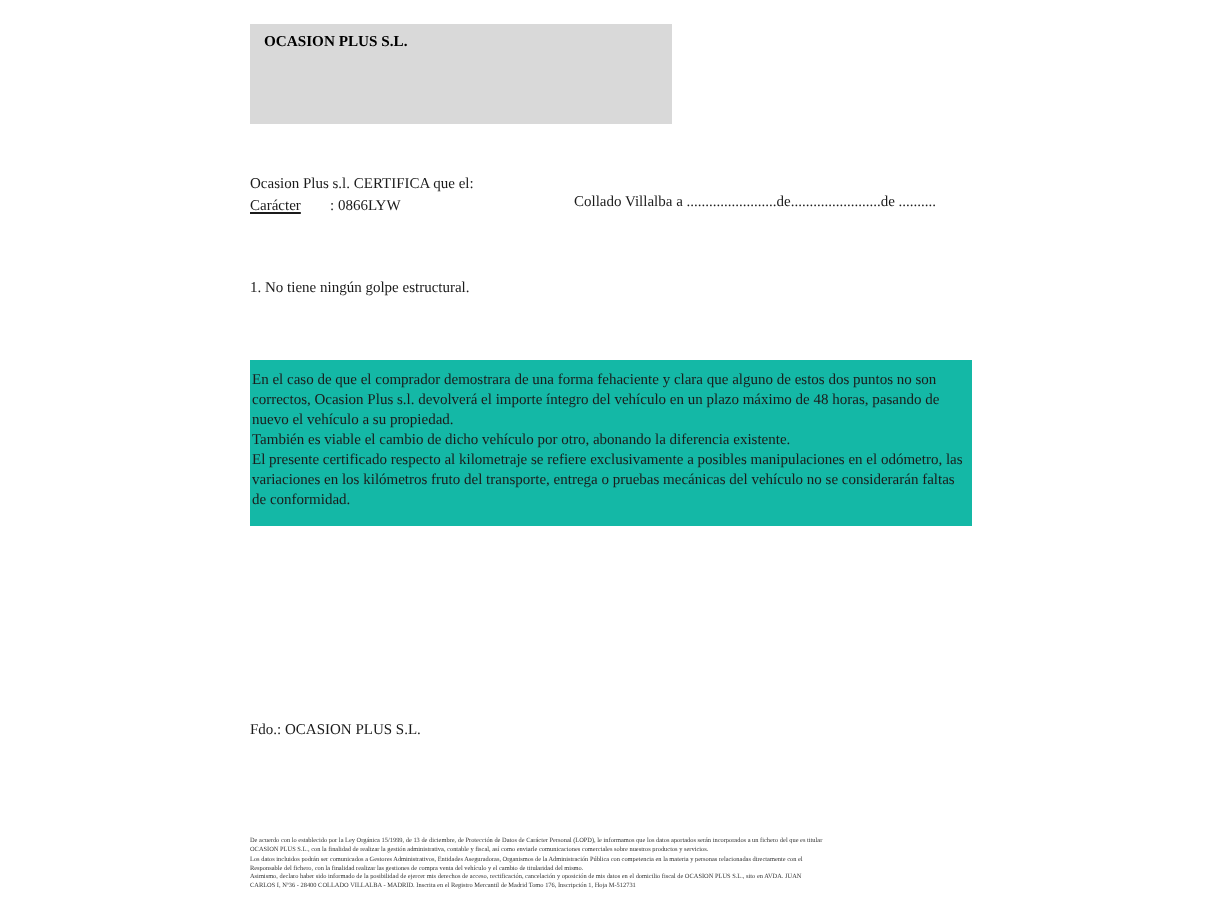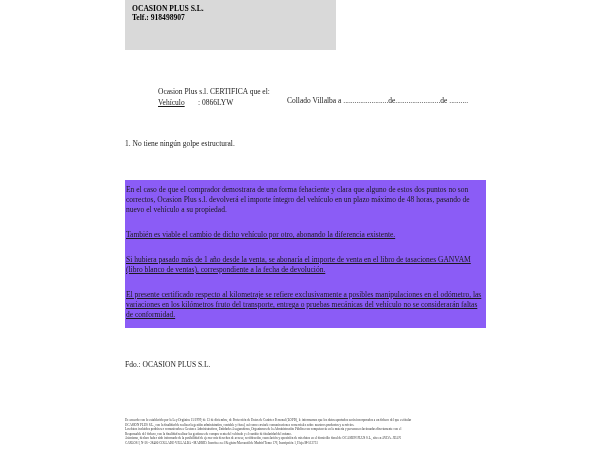--- a/index.html
+++ b/index.html
@@ -4,85 +4,83 @@
 <style>
   * { margin:0; padding:0; box-sizing:border-box; }
   html,body { background:#ffffff; }
   .canvas {
     position:relative; width:607px; height:455px; background:#ffffff;
     font-family:"Liberation Serif", serif; color:#1b1b1b; overflow:hidden;
   }
   .doc { position:absolute; left:125px; top:0; width:361px; }
 
   .header-block {
-    position:absolute; left:0; top:0; width:211px; height:50px;
+    position:absolute; left:0; top:12px; width:211px; height:50px;
     background:#d9d9d9; padding:5px 6px 4px 7px;
   }
   .header-block .hline {
     font-weight:bold; font-size:7.6px; line-height:8.6px; color:#000;
     white-space:nowrap;
   }
 
   .date-line {
     position:absolute; left:162px; top:73px; font-size:7.5px; white-space:nowrap;margin-top:23px;
   }
 
   .certify { position:absolute; left:0; top:86px; font-size:7.5px; }
-  .certify .cline { line-height:11px; white-space:nowrap;margin-left:33px; }
+  .certify .cline { line-height:11px; white-space:nowrap; }
   .lbl { display:inline-block; width:40px; }
   .lbl .u { text-decoration:underline; }
 
   .points { position:absolute; left:0; top:139px; font-size:7.5px;text-align:center; }
   .points .point { line-height:10px; white-space:nowrap; }
   .points .point + .point { margin-top:6px; }
 
   .band {
     position:absolute; left:0; top:180px; width:361px;
     background:#ececec; padding:5px 1px 8px 1px; font-size:7.5px;
   }
   .band p { line-height:10px; }
-  .band p + p { margin-top:15px;text-decoration:underline; }
+  .band p + p { margin-top:0; }
 
   .signature { position:absolute; left:0; top:360px; font-size:7.5px; white-space:nowrap; }
 
   .legal {
     position:absolute; left:0; top:418px; width:902px;
     transform:scale(0.4); transform-origin:0 0;
     font-size:8px; color:#333;
   }
   .legal .lline { line-height:11.3px; white-space:nowrap; }
 </style>
 </head>
 <body>
 
 <div class="canvas">
   <div class="doc">
 
     <div class="header-block" style="background: rgb(217, 217, 217);">
       <div class="hline">OCASION PLUS S.L.</div>
-      <div class="hline">Telf.: 918498907</div>
     </div>
 
     <div class="date-line">Collado Villalba a ........................de........................de ..........</div>
 
     <div class="certify">
       <div class="cline">Ocasion Plus s.l. CERTIFICA que el:</div>
       <div class="cline">
-        <span class="lbl"><span class="u">Vehículo</span></span><span>: 0866LYW</span>
+        <span class="lbl"><span class="u">Carácter</span></span><span>: 0866LYW</span>
       </div>
     </div>
 
     <div class="points">
       <div class="point">1. No tiene ningún golpe estructural.</div>
     </div>
 
-    <div class="band" style="background: #8b5cf6;">
+    <div class="band" style="background: #14b8a6;">
       <p>En el caso de que el comprador demostrara de una forma fehaciente y clara que alguno de estos dos puntos no son correctos, Ocasion Plus s.l. devolverá el importe íntegro del vehículo en un plazo máximo de 48 horas, pasando de nuevo el vehículo a su propiedad.</p>
       <p>También es viable el cambio de dicho vehículo por otro, abonando la diferencia existente.</p>
-      <p>Si hubiera pasado más de 1 año desde la venta, se abonaría el importe de venta en el libro de tasaciones GANVAM (libro blanco de ventas), correspondiente a la fecha de devolución.</p>
       <p>El presente certificado respecto al kilometraje se refiere exclusivamente a posibles manipulaciones en el odómetro, las variaciones en los kilómetros fruto del transporte, entrega o pruebas mecánicas del vehículo no se considerarán faltas de conformidad.</p>
     </div>
 
     <div class="signature">Fdo.: OCASION PLUS S.L.</div>
 
     <div class="legal">
       <div class="lline">De acuerdo con lo establecido por la Ley Orgánica 15/1999, de 13 de diciembre, de Protección de Datos de Carácter Personal (LOPD), le informamos que los datos aportados serán incorporados a un fichero del que es titular</div>
       <div class="lline">OCASION PLUS S.L., con la finalidad de realizar la gestión administrativa, contable y fiscal, así como enviarle comunicaciones comerciales sobre nuestros productos y servicios.</div>
       <div class="lline">Los datos incluidos podrán ser comunicados a Gestores Administrativos, Entidades Aseguradoras, Organismos de la Administración Pública con competencia en la materia y personas relacionadas directamente con el</div>
       <div class="lline">Responsable del fichero, con la finalidad realizar las gestiones de compra venta del vehículo y el cambio de titularidad del mismo.</div>

